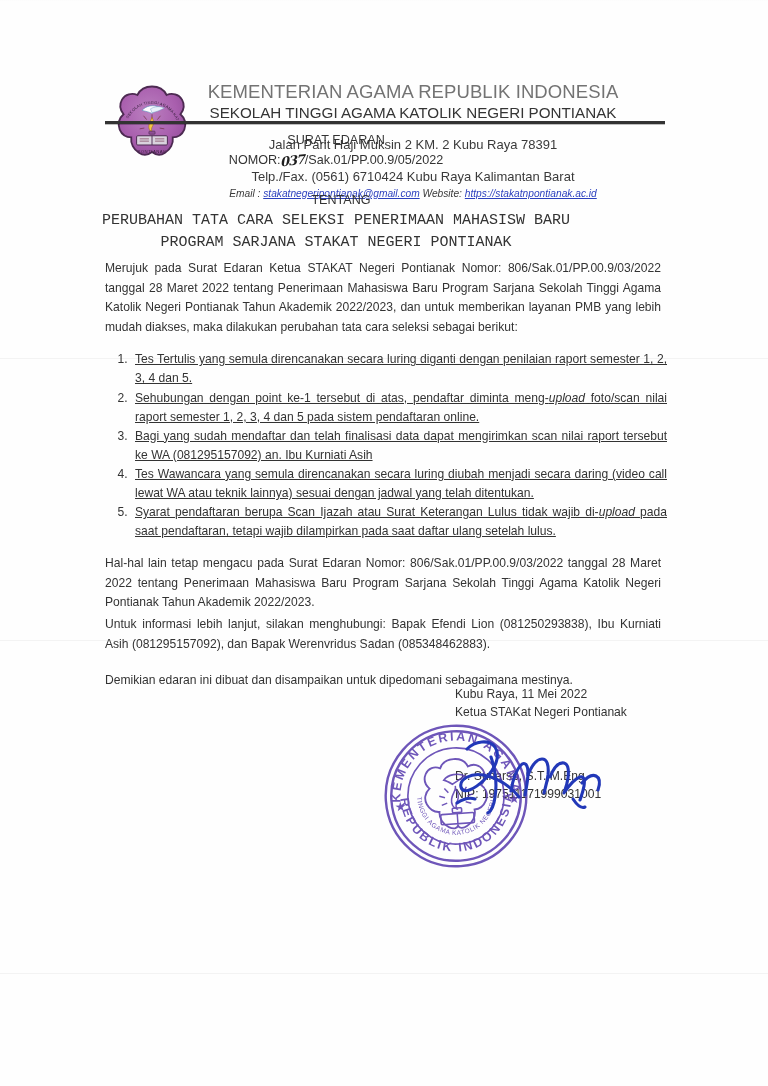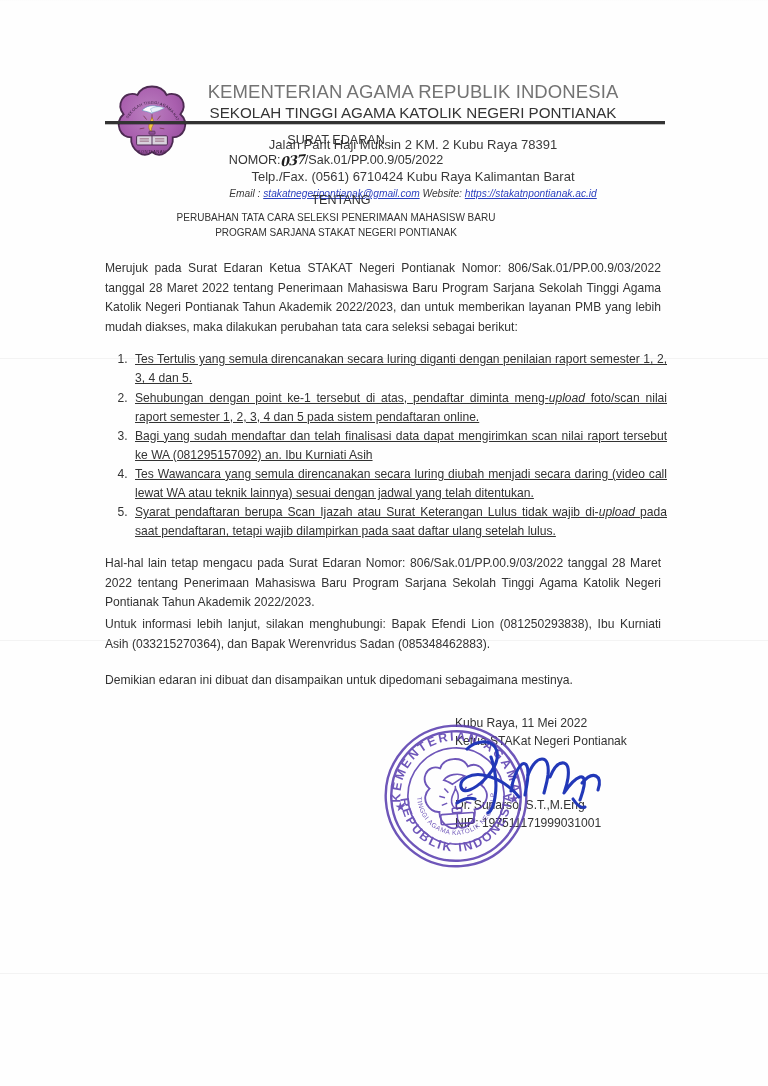--- a/index.html
+++ b/index.html
@@ -148,23 +148,24 @@
   }
 
   .t-tentang {
     font-size: 12.6px;
     line-height: 1.5;
     color: #333;
     margin-top: 21px;
     padding-left: 10px;
   }
   .t-sub {
-    font-size: 10px;
+    font-size: 15px;
     line-height: 1.52;
     color: #333;
+    font-family: Liberation Mono, monospace;
   }
 
   
   .body-wrap {
     position: absolute;
     left: 105px;
     top: 259px;
     width: 562px;
   }
   p.just {
@@ -193,21 +194,21 @@
   ol.items > li::marker { font-size: 12.1px; }
 
   .para-gap { height: 13px; }
   .para-gap-sm { height: 2px; }
   .para-gap-lg { height: 17px; }
 
   
   .sign-block {
     position: absolute;
     left: 455px;
-    top: 715px;
+    top: 686px;
     width: 260px;
     font-size: 12.1px;
     line-height: 1.48;
     color: #333;
     z-index: 12;
   }
   .sign-name {
     margin-top: 46px;
     white-space: nowrap;
   }
@@ -342,21 +343,21 @@
       <li><span>Tes Tertulis yang semula direncanakan secara luring diganti dengan penilaian raport semester 1, 2, 3, 4 dan 5.</span><em></em><span></span></li>
       <li><span>Sehubungan dengan point ke-1 tersebut di atas, pendaftar diminta meng-</span><em>upload</em><span> foto/scan nilai raport semester 1, 2, 3, 4 dan 5 pada sistem pendaftaran online.</span></li>
       <li><span>Bagi yang sudah mendaftar dan telah finalisasi data dapat mengirimkan scan nilai raport tersebut ke WA (081295157092) an. Ibu Kurniati Asih</span><em></em><span></span></li>
       <li><span>Tes Wawancara yang semula direncanakan secara luring diubah menjadi secara daring (video call lewat WA atau teknik lainnya) sesuai dengan jadwal yang telah ditentukan.</span><em></em><span></span></li>
       <li><span>Syarat pendaftaran berupa Scan Ijazah atau Surat Keterangan Lulus tidak wajib di-</span><em>upload</em><span> pada saat pendaftaran, tetapi wajib dilampirkan pada saat daftar ulang setelah lulus.</span></li>
     </ol>
 
     <div class="para-gap"></div>
     <p class="just">Hal-hal lain tetap mengacu pada Surat Edaran Nomor:  806/Sak.01/PP.00.9/03/2022 tanggal 28 Maret 2022 tentang Penerimaan Mahasiswa Baru Program Sarjana Sekolah Tinggi Agama Katolik Negeri Pontianak Tahun Akademik 2022/2023.</p>
     <div class="para-gap-sm"></div>
-    <p class="just">Untuk informasi lebih lanjut, silakan menghubungi: Bapak Efendi Lion (081250293838), Ibu Kurniati Asih (033215270364), dan Bapak Werenvridus Sadan (085348462883).</p>
+    <p class="just">Untuk informasi lebih lanjut, silakan menghubungi: Bapak Efendi Lion (081250293838), Ibu Kurniati Asih (081295157092), dan Bapak Werenvridus Sadan (085348462883).</p>
     <div class="para-gap-lg"></div>
     <p class="just">Demikian edaran ini dibuat dan disampaikan untuk dipedomani sebagaimana mestinya.</p>
   </div>
 
   <div class="sign-block">
     <div>Kubu Raya, 11 Mei 2022</div>
     <div>Ketua STAKat Negeri Pontianak</div>
     <div class="sign-name">Dr. Sunarso, S.T.,M.Eng</div>
     <div class="sign-nip">NIP: 197511171999031001</div>
   </div>

